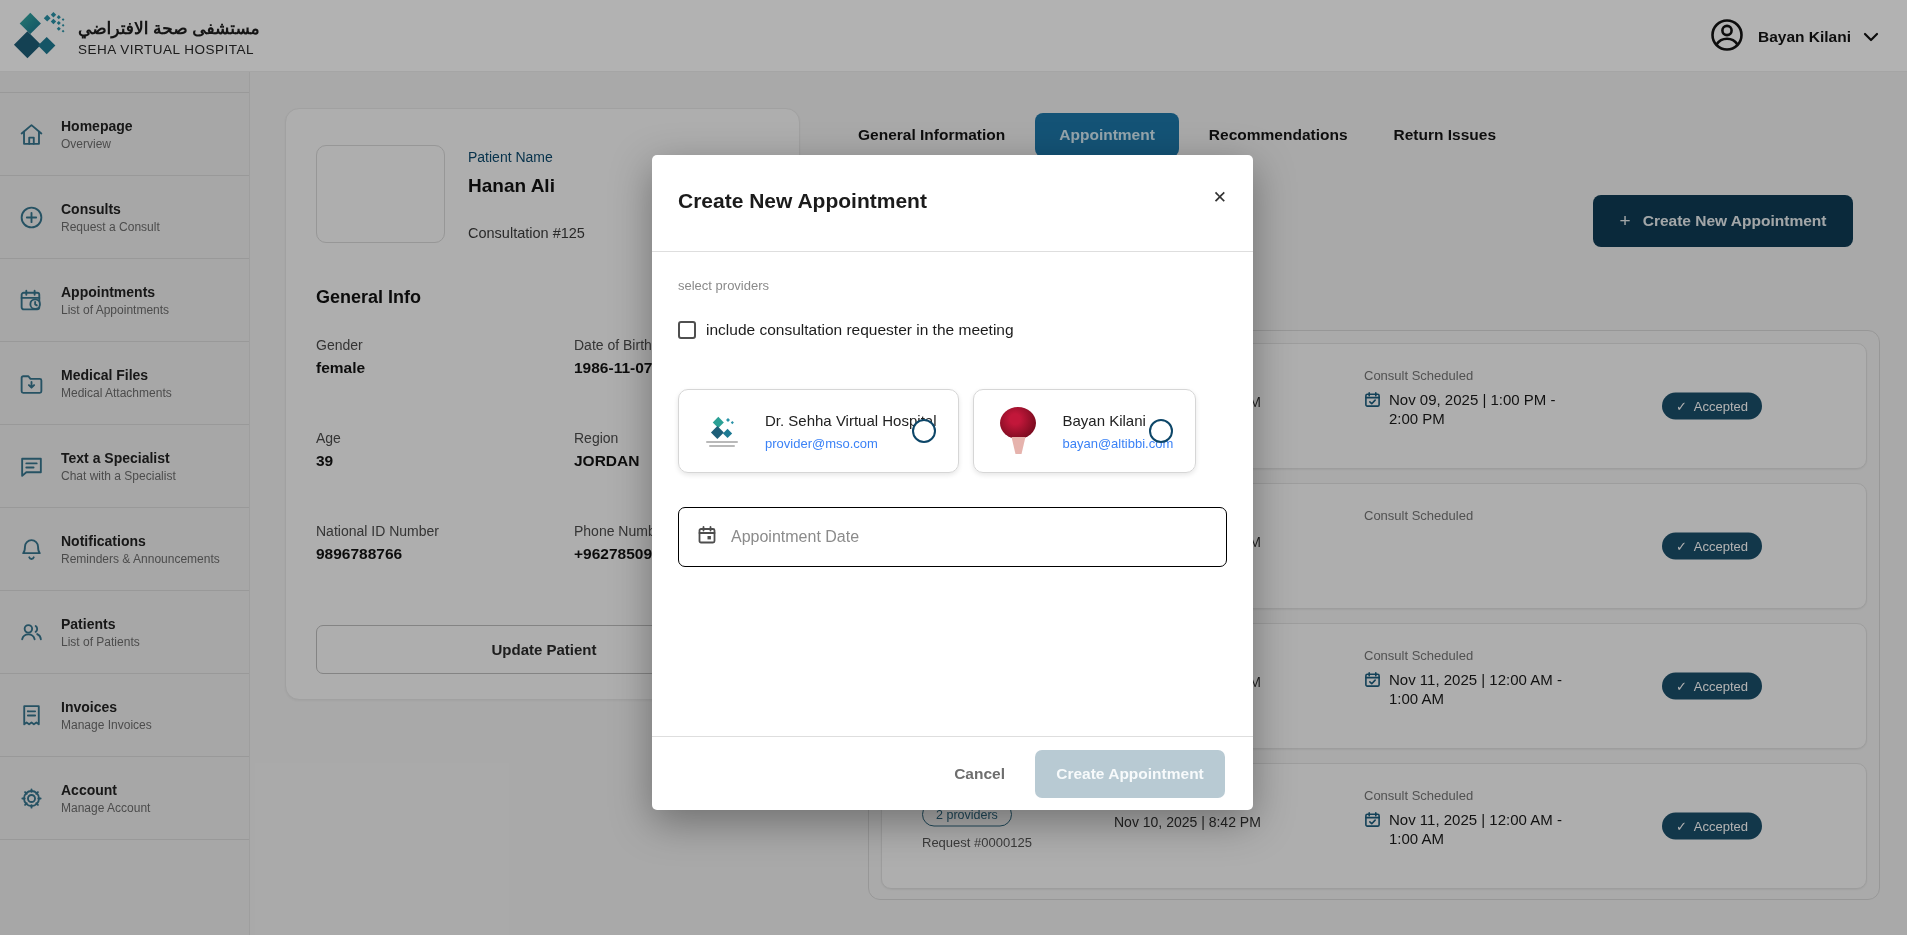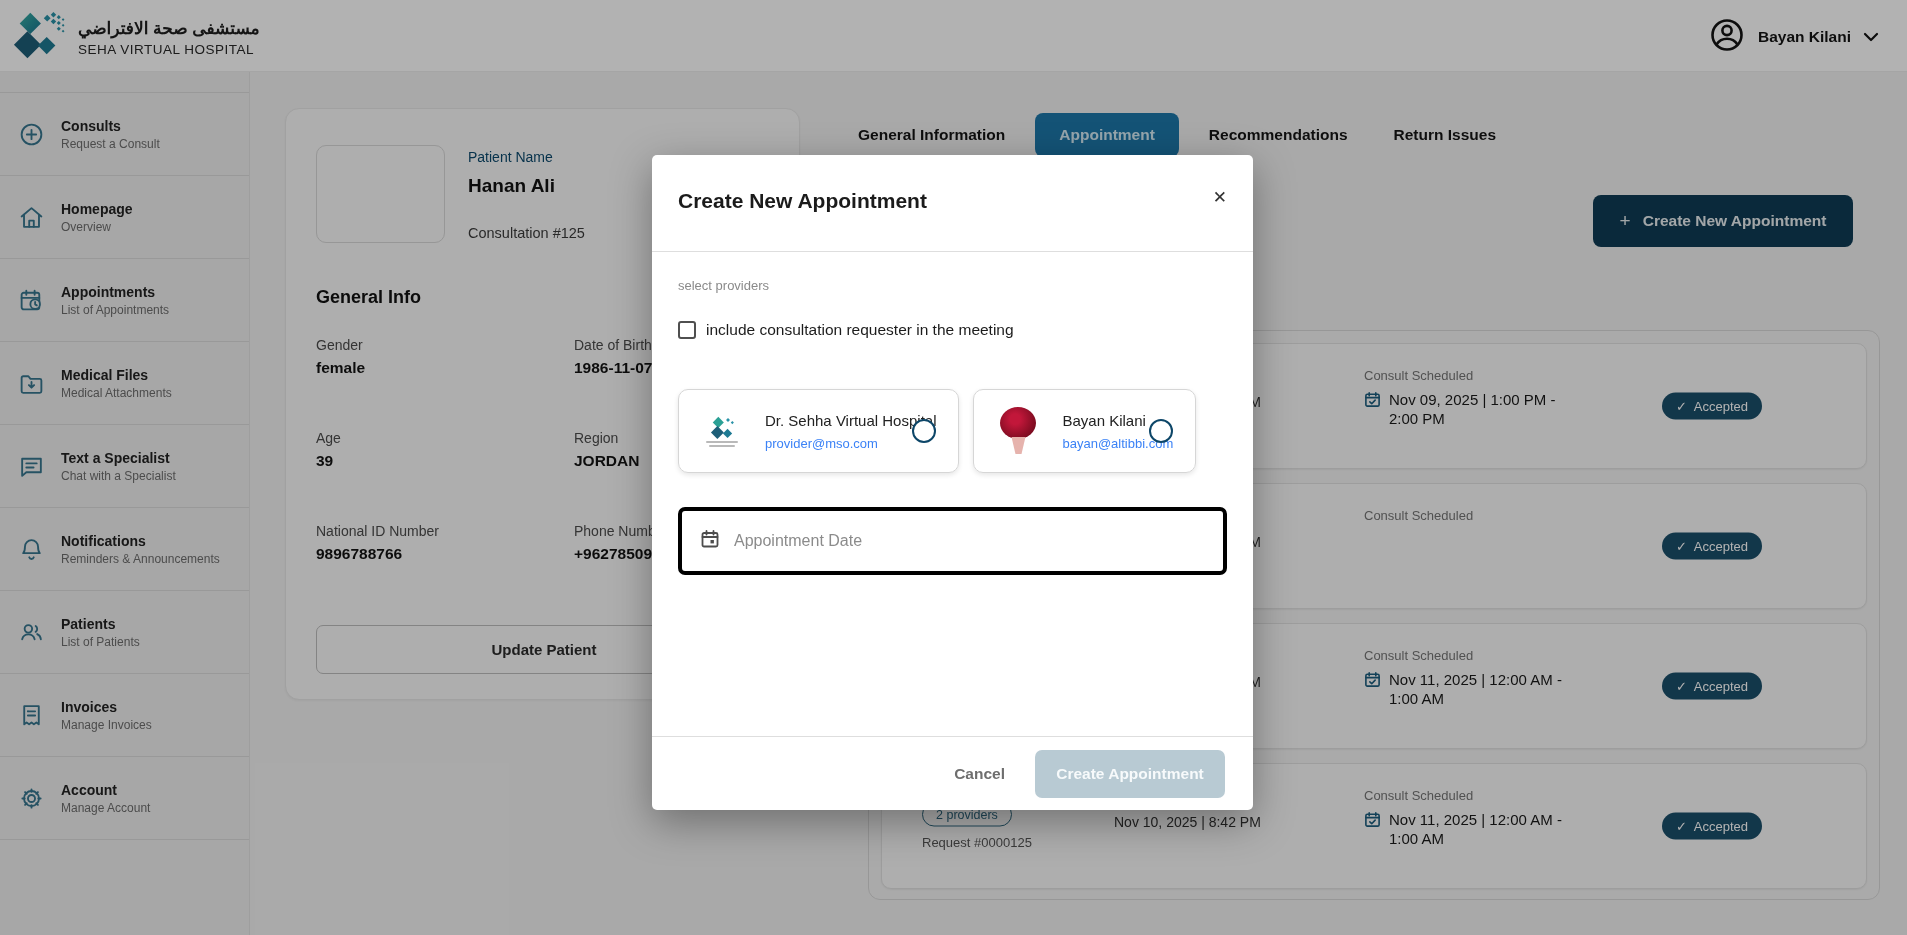--- a/index.html
+++ b/index.html
@@ -75,21 +75,21 @@
   .prov { position:relative; height:84px; border:1px solid #d6d6d6; border-radius:10px; box-shadow:0 2px 5px rgba(0,0,0,.10); display:flex; align-items:center; padding:0 22px; gap:22px; cursor:pointer; }
   .p-name { font-size:15px; color:#222; }
   .p-email { font-size:13px; color:#3b82f6; margin-top:7px; }
   .radio { position:absolute; right:22px; width:24px; height:24px; border:2.5px solid #0d4668; border-radius:50%; background:#fff; }
   .sehha-mini { width:42px; text-align:center; }
   .sehha-mini svg { display:block; margin:0 auto; }
   .mini-line { height:2px; background:#b9b9b9; border-radius:1px; margin:2px auto 0; }
   .rose { width:44px; height:52px; background:#fff; position:relative; }
   .rose-bloom { position:absolute; left:4px; top:2px; width:36px; height:32px; border-radius:50%; background:radial-gradient(circle at 42% 38%, #c2173a 0 18%, #8c0e26 60%, #5f0716 100%); }
   .rose-wrap { position:absolute; left:12px; top:32px; width:20px; height:17px; background:#e6b3ad; clip-path:polygon(15% 0, 85% 0, 65% 100%, 35% 100%); }
-  .date-field { margin-top:34px; height:68px; border:4px solid #000000; border-radius:7px; display:flex; align-items:center; gap:14px; padding:0 18px; cursor:pointer; }
+  .date-field { margin-top:34px; height:60px; border:1px solid #000000; border-radius:7px; display:flex; align-items:center; gap:14px; padding:0 18px; cursor:pointer; }
   .date-ph { font-size:16px; color:#8b8b8b; }
   .m-foot { position:absolute; left:0; bottom:0; width:100%; height:74px; border-top:1px solid #dedede; display:flex; align-items:center; justify-content:flex-end; gap:30px; padding-right:28px; }
   .cancel-btn { background:none; border:none; font-family:inherit; font-size:15.5px; font-weight:bold; color:#6e6e6e; cursor:pointer; }
   .submit-btn { width:190px; height:48px; background:#b8cad3; color:#f7fafb; border:none; border-radius:7px; font-family:inherit; font-size:15.5px; font-weight:bold; cursor:default; }
 
   svg { stroke-linecap:round; stroke-linejoin:round; }
 </style>
 </head>
 <body>
 
@@ -141,40 +141,40 @@
           </svg>
       </span>
     </div>
   </div>
 
   <div class="sidebar">
     <div class="side-list">
       <div class="side-item">
         <span class="side-icon">
           <svg viewBox="0 0 26 26" fill="none" stroke="currentColor" stroke-width="1.8">
-              <circle cx="13" cy="13" r="9.5"></circle>
-              <path d="M13 8.5 v9 M8.5 13 h9"></path>
-            </svg>
-        </span>
-        <div>
-            <div class="side-t">Consults</div>
-            <div class="side-s">Request a Consult</div>
-          </div>
-      </div>
-      <div class="side-item">
-        <span class="side-icon">
-          <svg viewBox="0 0 26 26" fill="none" stroke="currentColor" stroke-width="1.8">
               <path d="M3.5 12 L13 4 L22.5 12"></path>
               <path d="M5.8 10.3 V22 H20.2 V10.3"></path>
               <path d="M10.8 22 v-6 h4.4 v6"></path>
             </svg>
         </span>
         <div>
             <div class="side-t">Homepage</div>
             <div class="side-s">Overview</div>
+          </div>
+      </div>
+      <div class="side-item">
+        <span class="side-icon">
+          <svg viewBox="0 0 26 26" fill="none" stroke="currentColor" stroke-width="1.8">
+              <circle cx="13" cy="13" r="9.5"></circle>
+              <path d="M13 8.5 v9 M8.5 13 h9"></path>
+            </svg>
+        </span>
+        <div>
+            <div class="side-t">Consults</div>
+            <div class="side-s">Request a Consult</div>
           </div>
       </div>
       <div class="side-item">
         <span class="side-icon">
           <svg viewBox="0 0 26 26" fill="none" stroke="currentColor" stroke-width="1.8">
               <rect x="3.5" y="5.5" width="17" height="16" rx="2"></rect>
               <path d="M8 3.5 v4 M16 3.5 v4 M3.5 10.5 h17"></path>
               <circle cx="16.5" cy="16.5" r="4.6" fill="#f0f0f0"></circle>
               <path d="M16.5 14.5 v2.2 l1.6 1"></path>
             </svg>

